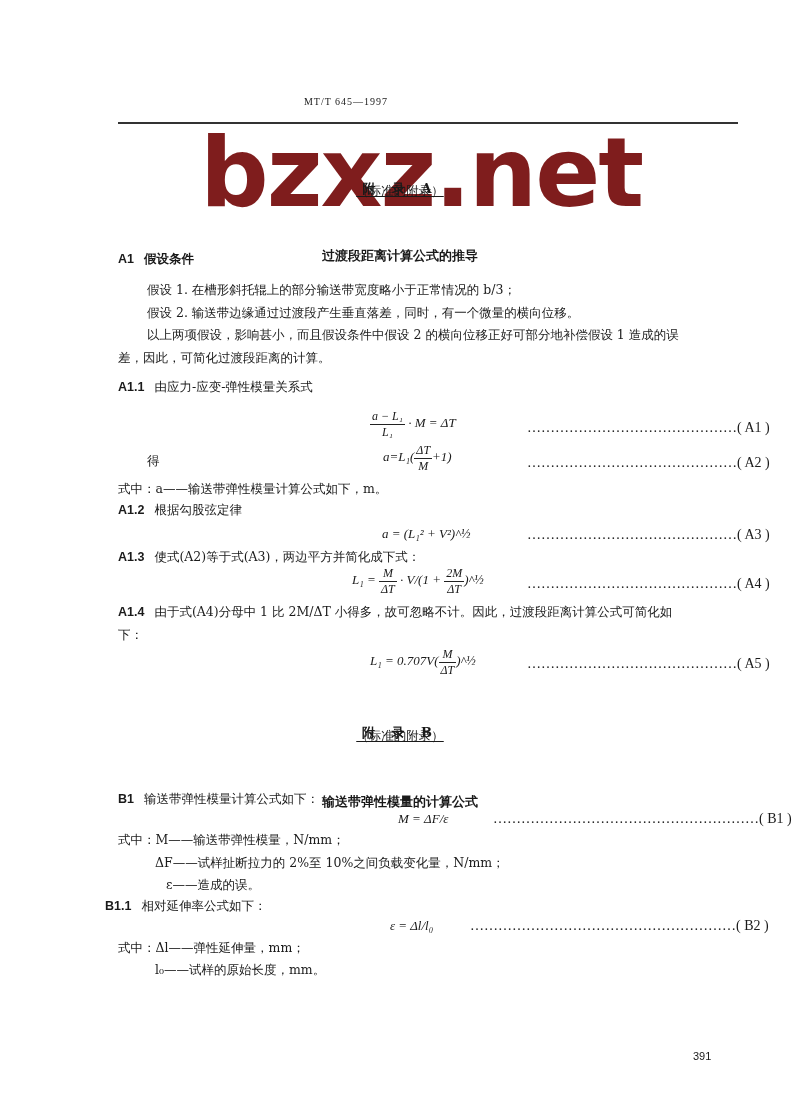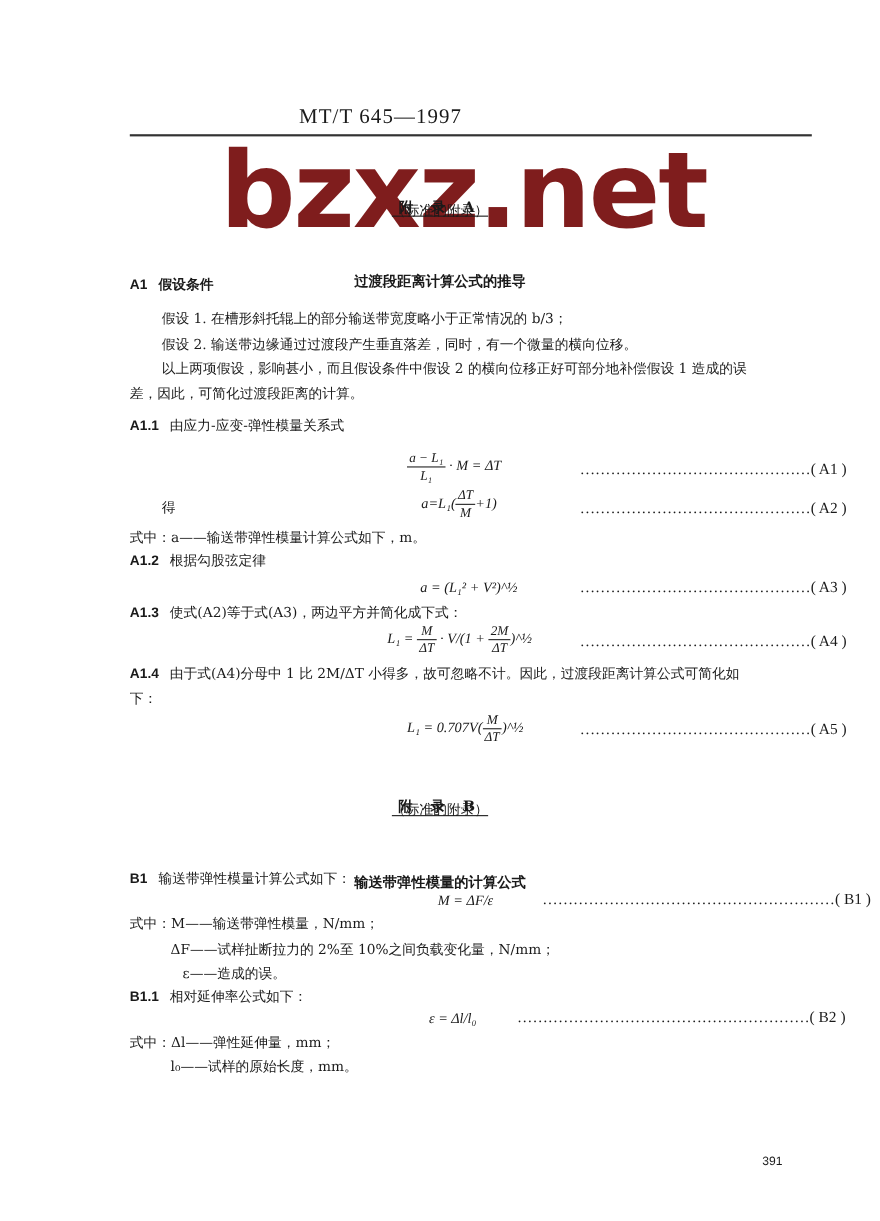--- a/index.html
+++ b/index.html
@@ -4,21 +4,21 @@
 <style>
   html, body { margin: 0; padding: 0; background: #ffffff; }
   body {
     width: 800px; height: 1110px; position: relative; overflow: hidden;
     font-family: "DejaVu Serif", "Liberation Serif", serif;
     color: #1a1a1a;
   }
   .abs { position: absolute; }
   .header-code {
     left: 0; width: 692px; top: 96px; text-align: center;
-    font-size: 19px; letter-spacing: 1px; font-family: "Liberation Serif", serif;
+    font-size: 10px; letter-spacing: 1px; font-family: "Liberation Serif", serif;
   }
   .rule { left: 118px; width: 620px; top: 122px; height: 2px; background: #333; }
   .watermark {
     left: 200px; top: 125px; font-family: "DejaVu Sans", sans-serif;
     font-weight: bold; font-size: 96px; color: #7f1d1d; letter-spacing: -2px;
     z-index: 0; line-height: 1;
   }
   .center { left: 0; width: 800px; text-align: center; z-index: 1; }
   .appx-title { font-weight: bold; font-size: 13px; letter-spacing: 6px; margin-top: 16px; }
   .appx-sub { font-size: 12.5px; text-decoration: underline; }
@@ -97,21 +97,21 @@
 
 <div class="abs txt" style="left:118px;top:793px">
   <span class="secnum">B1</span><span>输送带弹性模量计算公式如下：</span>
 </div>
 <div class="abs formula" style="left:398px;top:811px">M = ΔF/ε</div>
 <div class="abs eqtag" style="left:493px;top:811px">…………………………………………………( B1 )</div>
 <div class="abs txt" style="left:118px;top:834px">式中：M——输送带弹性模量，N/mm；</div>
 <div class="abs txt" style="left:155px;top:857px">ΔF——试样扯断拉力的 2%至 10%之间负载变化量，N/mm；</div>
 <div class="abs txt" style="left:166px;top:879px">ε——造成的误。</div>
 
-<div class="abs txt" style="left:118px;top:900px">
+<div class="abs txt" style="left:105px;top:900px">
   <span class="secnum">B1.1</span><span>相对延伸率公式如下：</span>
 </div>
 <div class="abs formula" style="left:390px;top:918px">ε = Δl/l₀</div>
 <div class="abs eqtag" style="left:470px;top:918px">…………………………………………………( B2 )</div>
 <div class="abs txt" style="left:118px;top:942px">式中：Δl——弹性延伸量，mm；</div>
 <div class="abs txt" style="left:155px;top:964px">l₀——试样的原始长度，mm。</div>
 
 <div class="abs pagenum">391</div>
 
 </body></html>

